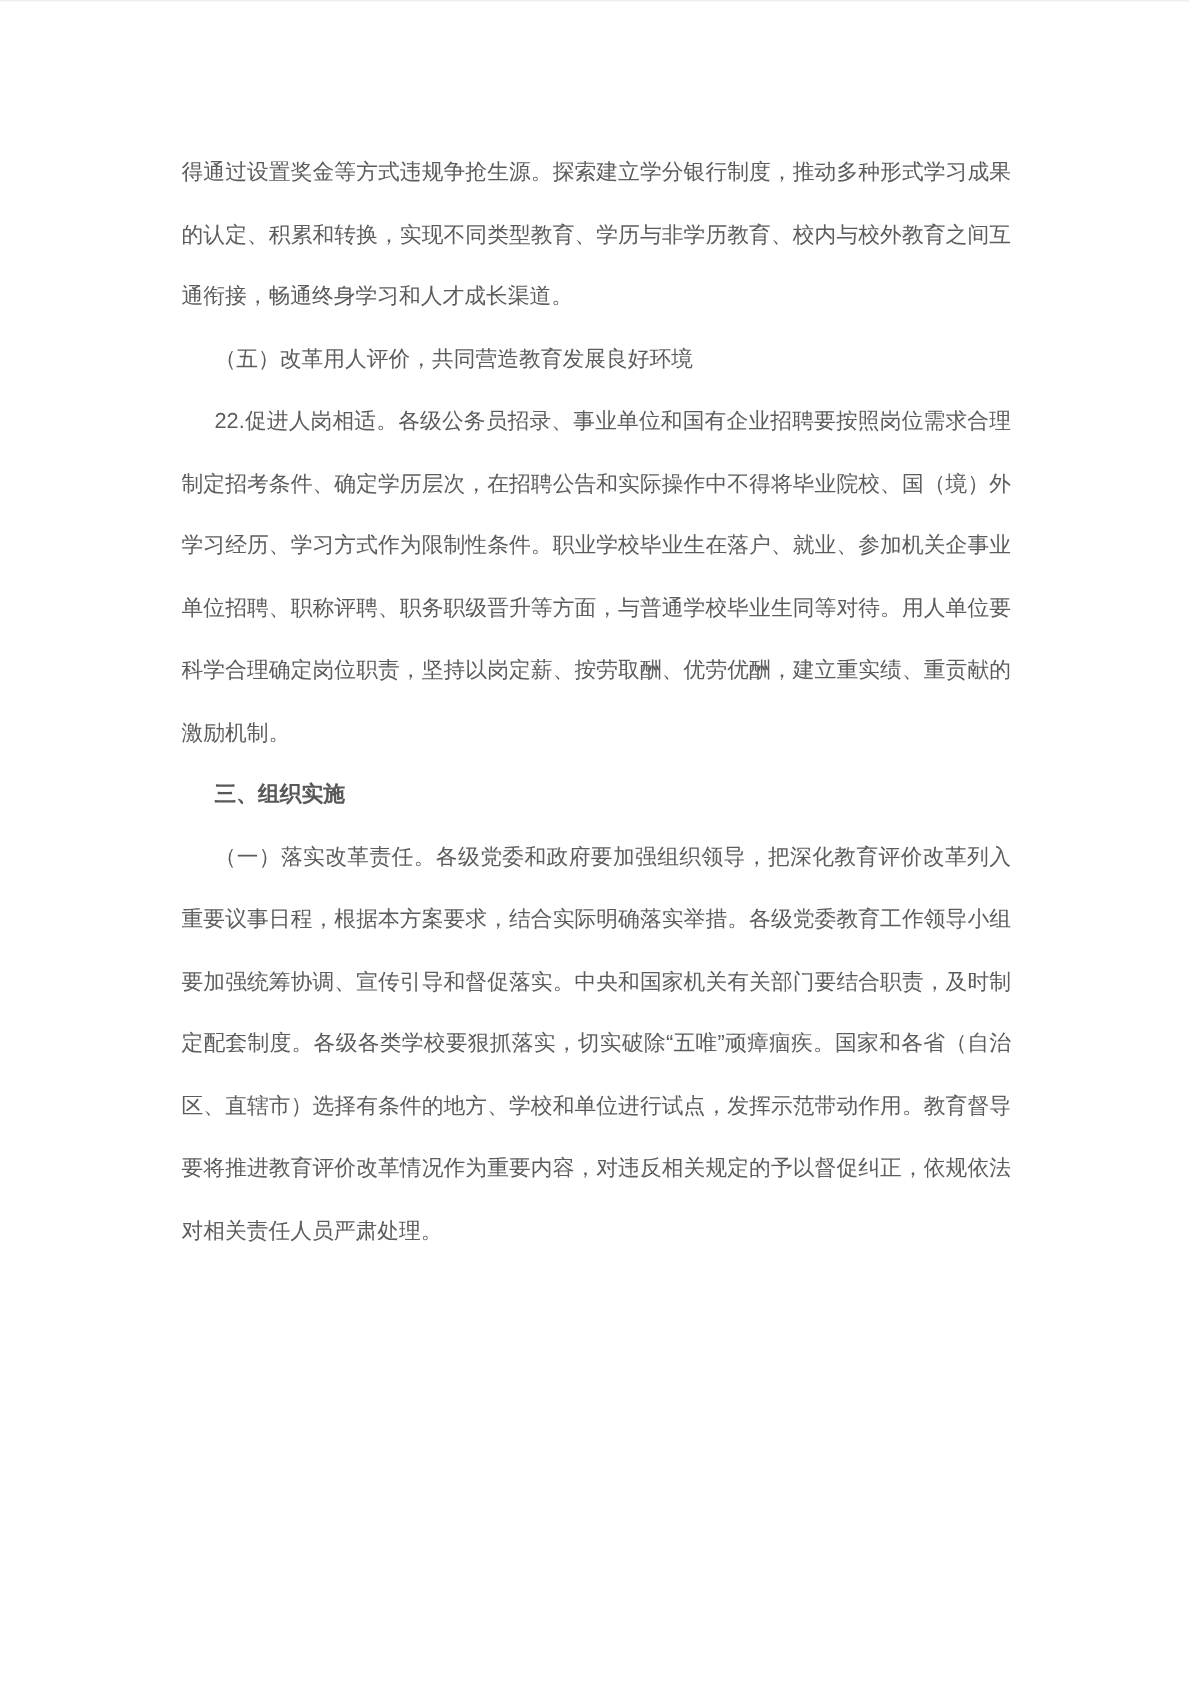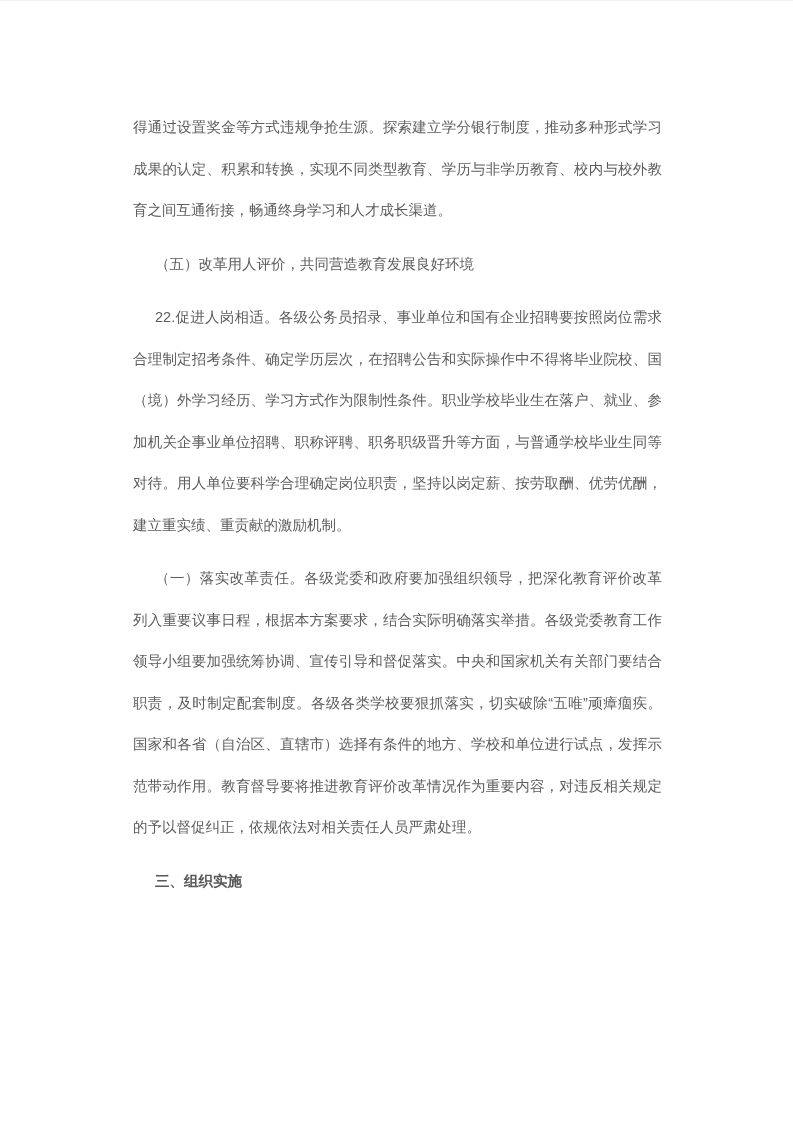--- a/index.html
+++ b/index.html
@@ -28,35 +28,35 @@
     top: 95px;
     width: 553px;
     font-size: 14.5px;
     line-height: 41.5px;
     color: #5c5c5c;
     text-align: justify;
     text-justify: inter-ideograph;
     letter-spacing: 0;
   }
   .doc-body p {
-    margin: 12px;
+    margin: 0;
     padding: 0;
   }
   .doc-body p.indent {
     text-indent: 22px;
   }
   .doc-body p.bold {
     font-weight: 700;
     color: #585858;
   }
 </style>
 </head>
 <body>
 
 <div class="page-top-edge"></div>
 
 <div class="doc-body">
   <p>得通过设置奖金等方式违规争抢生源。探索建立学分银行制度，推动多种形式学习成果的认定、积累和转换，实现不同类型教育、学历与非学历教育、校内与校外教育之间互通衔接，畅通终身学习和人才成长渠道。</p>
   <p class="indent">（五）改革用人评价，共同营造教育发展良好环境</p>
   <p class="indent">22.促进人岗相适。各级公务员招录、事业单位和国有企业招聘要按照岗位需求合理制定招考条件、确定学历层次，在招聘公告和实际操作中不得将毕业院校、国（境）外学习经历、学习方式作为限制性条件。职业学校毕业生在落户、就业、参加机关企事业单位招聘、职称评聘、职务职级晋升等方面，与普通学校毕业生同等对待。用人单位要科学合理确定岗位职责，坚持以岗定薪、按劳取酬、优劳优酬，建立重实绩、重贡献的激励机制。</p>
+  <p class="indent bold">三、组织实施</p>
   <p class="indent">（一）落实改革责任。各级党委和政府要加强组织领导，把深化教育评价改革列入重要议事日程，根据本方案要求，结合实际明确落实举措。各级党委教育工作领导小组要加强统筹协调、宣传引导和督促落实。中央和国家机关有关部门要结合职责，及时制定配套制度。各级各类学校要狠抓落实，切实破除“五唯”顽瘴痼疾。国家和各省（自治区、直辖市）选择有条件的地方、学校和单位进行试点，发挥示范带动作用。教育督导要将推进教育评价改革情况作为重要内容，对违反相关规定的予以督促纠正，依规依法对相关责任人员严肃处理。</p>
-  <p class="indent bold">三、组织实施</p>
 </div>
 
 </body></html>

